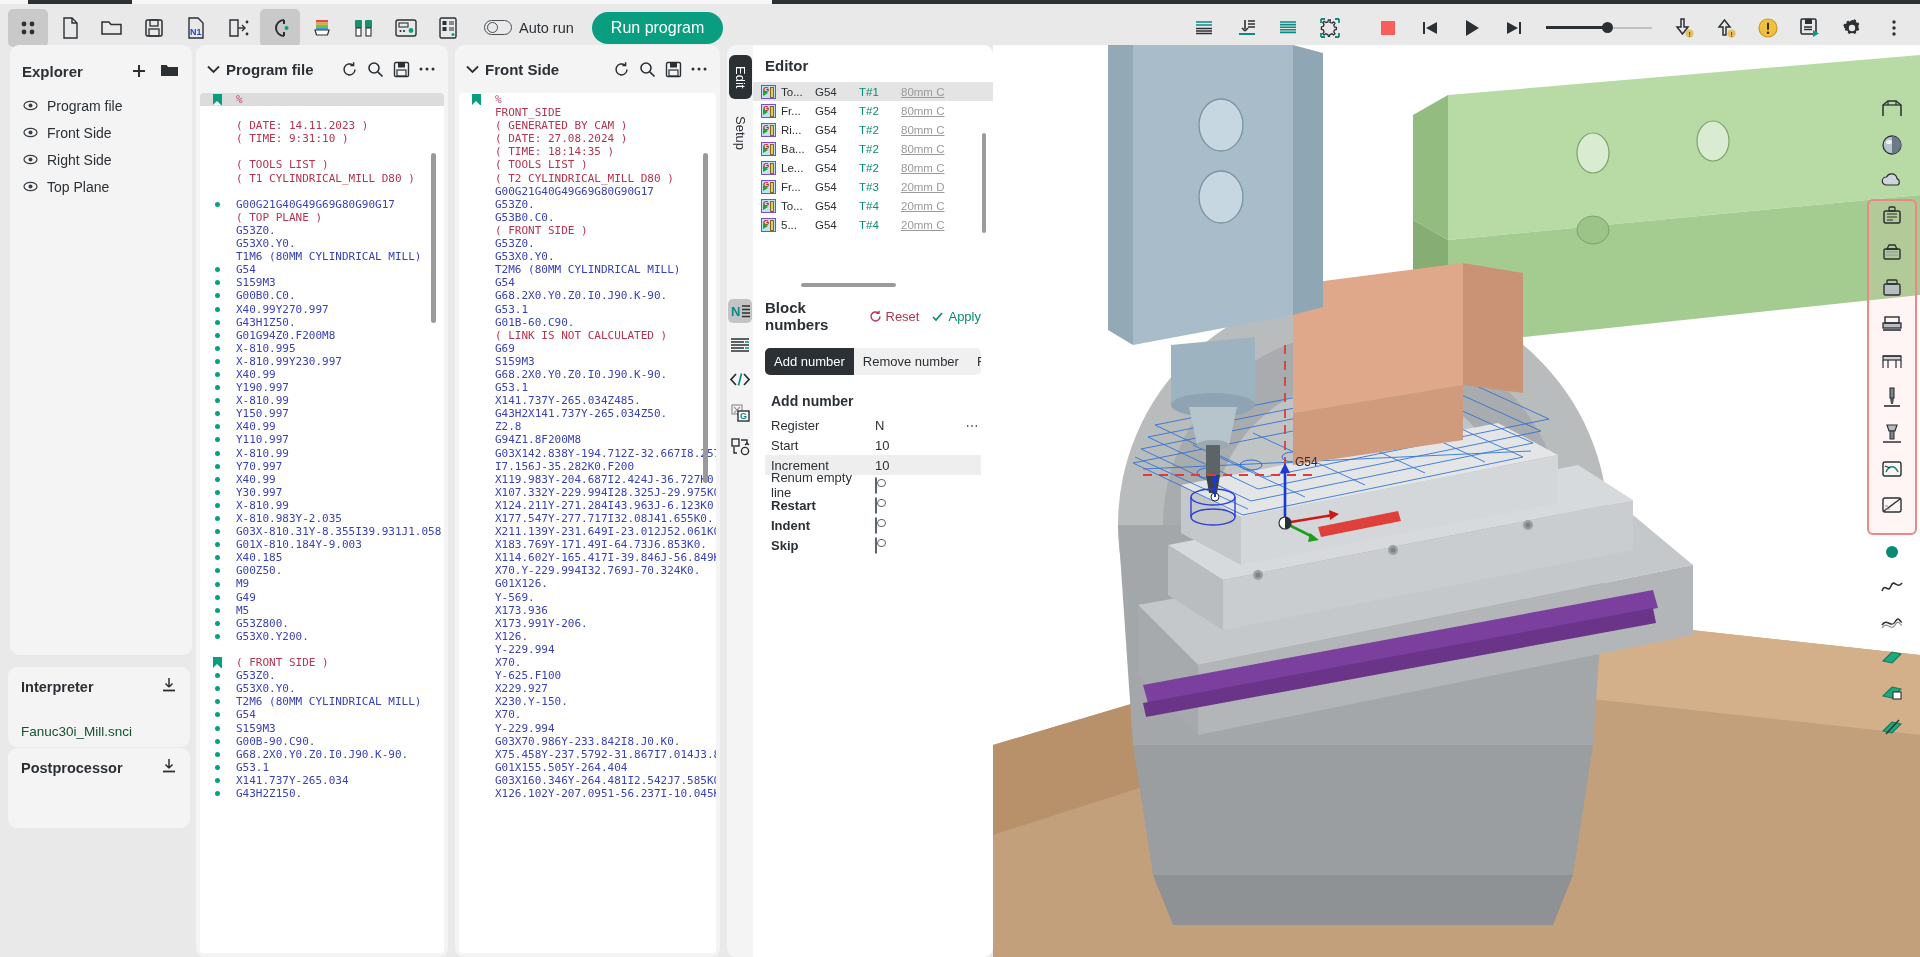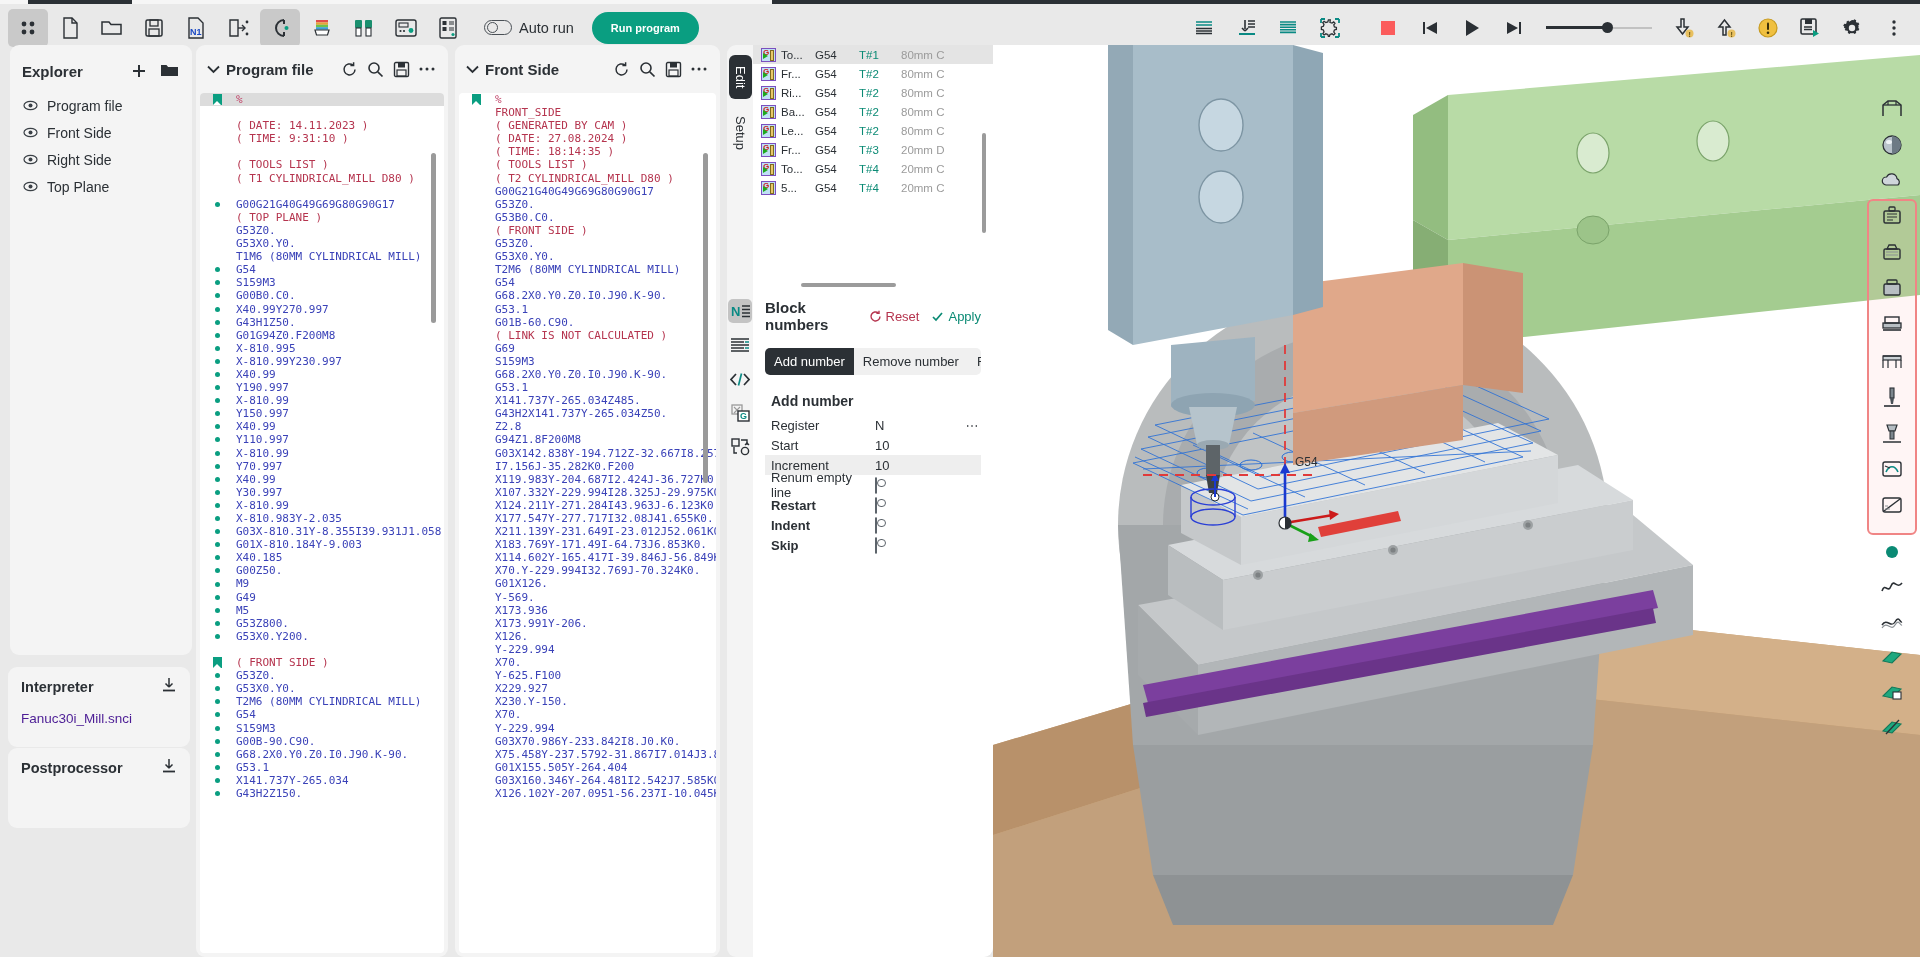--- a/index.html
+++ b/index.html
@@ -38,21 +38,21 @@
     width: 28px; height: 15px; border: 1.6px solid #4a5056; border-radius: 9px;
     position: relative; background: transparent;
   }
   .toggle-pill::after {
     content:""; position:absolute; left: 1.5px; top: 1.3px; width: 9px; height: 9px;
     border-radius: 50%; border: 1.6px solid #4a5056;
   }
   .run-btn {
     margin-left: 16px; background: #0a9e81; color: #fff;
     border: none; border-radius: 18px; height: 32px; padding: 0 19px;
-    font-size: 11px; font-weight: bold; cursor: pointer;
+    font-size: 16px; font-weight: normal; cursor: pointer;
     font-family: "Liberation Sans", sans-serif;
   }
   .tb-right { position:absolute; right: 6px; top: 4px; height: 47px; display:flex; align-items:center; gap:2px;}
 
   
   .speed-slider { width: 106px; height: 38px; display:flex; align-items:center; position:relative; margin: 0 10px;}
   .speed-track { position:absolute; left:0; right:0; height:2px; background:#c2c2c2; }
   .speed-fill { position:absolute; left:0; width: 62px; height:3px; background:#2b3035; }
   .speed-knob { position:absolute; left:56px; width:11px; height:11px; border-radius:50%; background:#2b3035; }
 
@@ -75,21 +75,21 @@
   .interp-card {
     position:absolute; left: 8px; top: 667px; width: 182px; height: 80px;
     background:#f4f4f4; border-radius: 9px; padding: 10px 13px;
   }
   .postp-card {
     position:absolute; left: 8px; top: 748px; width: 182px; height: 80px;
     background:#f4f4f4; border-radius: 9px; padding: 10px 13px;
   }
   .card-head { display:flex; align-items:center; }
   .card-title { font-size: 14.5px; font-weight: bold; flex:1; }
-  .card-val { font-size: 13.5px; margin-top: 14px; color:#4c1d95;}
+  .card-val { font-size: 13.5px; margin-top: 27px; color:#14532d;}
 
   
   .code-panel {
     position:absolute; top: 45px; background:#f4f4f4; border-radius: 9px; overflow:hidden;
   }
   .cp-1 { left: 196px; width: 252px; height: 912px; }
   .cp-2 { left: 455px; width: 265px; height: 912px; }
   .cp-head { display:flex; align-items:center; height: 36px; padding: 0 8px; margin-top: 6px;}
   .cp-chev { width:18px; display:flex; align-items:center; justify-content:center; cursor:pointer;}
   .cp-title { font-size: 15px; font-weight: bold; margin-left: 4px; flex: 1; }
@@ -144,21 +144,21 @@
     width: 15px; height: 14px; flex:none; margin-right:5px; margin-left: 6px;
     border: 1px solid #7b4fbf; background: #bfe0f5; position: relative; overflow:hidden;
   }
   .t-icon .g { position:absolute; left:1px; top:-1px; font-size:8px; color:#cc2020; font-weight:bold; font-family:"Liberation Sans",sans-serif;}
   .t-icon .ar { position:absolute; left:1px; bottom:2px; width:0;height:0;
     border-top:3px solid transparent;border-bottom:3px solid transparent;border-left:5px solid #1da81d;}
   .t-icon .rl { position:absolute; right:1px; top:1px; width:4px; height:11px; background:#e8c96a; border:1px solid #806a20;}
   .t-name { width: 34px; flex:none; overflow:hidden; white-space:nowrap; color:#2b3035;}
   .t-wcs { width: 44px; flex:none; color:#2b3035; }
   .t-tool { width: 42px; flex:none; color: #0a8a74; }
-  .t-desc { flex:1; color:#9b9b9b; overflow:hidden; white-space:nowrap;}
+  .t-desc { flex:1; color:#9b9b9b; overflow:hidden; white-space:nowrap;text-decoration:underline;}
   .tt-scroll { position:absolute; right: 7px; top: 88px; width: 4px; height: 100px; background:#9b9b9b; border-radius:3px;}
   .tt-hscroll { position:absolute; left: 48px; top: 238px; width: 95px; height: 4px; background:#9b9b9b; border-radius:3px;}
 
   
   .bn-wrap { position:absolute; left: 0; right: 0; top: 250px; }
   .bn-icons {
     position:absolute; left: -26px; top: 0; width: 26px;
     display:flex; flex-direction: column; align-items:center; gap: 10px; padding-top: 4px;
   }
   .bn-ico {
@@ -1023,20 +1023,21 @@
       <div class="cp2-vscroll"></div>
     </div>
   </div>
 
   <div class="vtabs" id="vtabs">
       <div class="vtab active">Edit</div>
       <div class="vtab">Setup</div>
     </div>
 
   <div class="editor-panel">
+    <div class="ed-title">Editor</div>
     <div class="tool-table" id="tool-table">
         <div class="tool-row sel">
      <span class="t-icon">
             <span class="g">G</span>
             <span class="ar"></span>
             <span class="rl"></span>
           </span>
      <span class="t-name">To...</span>
      <span class="t-wcs">G54</span>
      <span class="t-tool">T#1</span>

